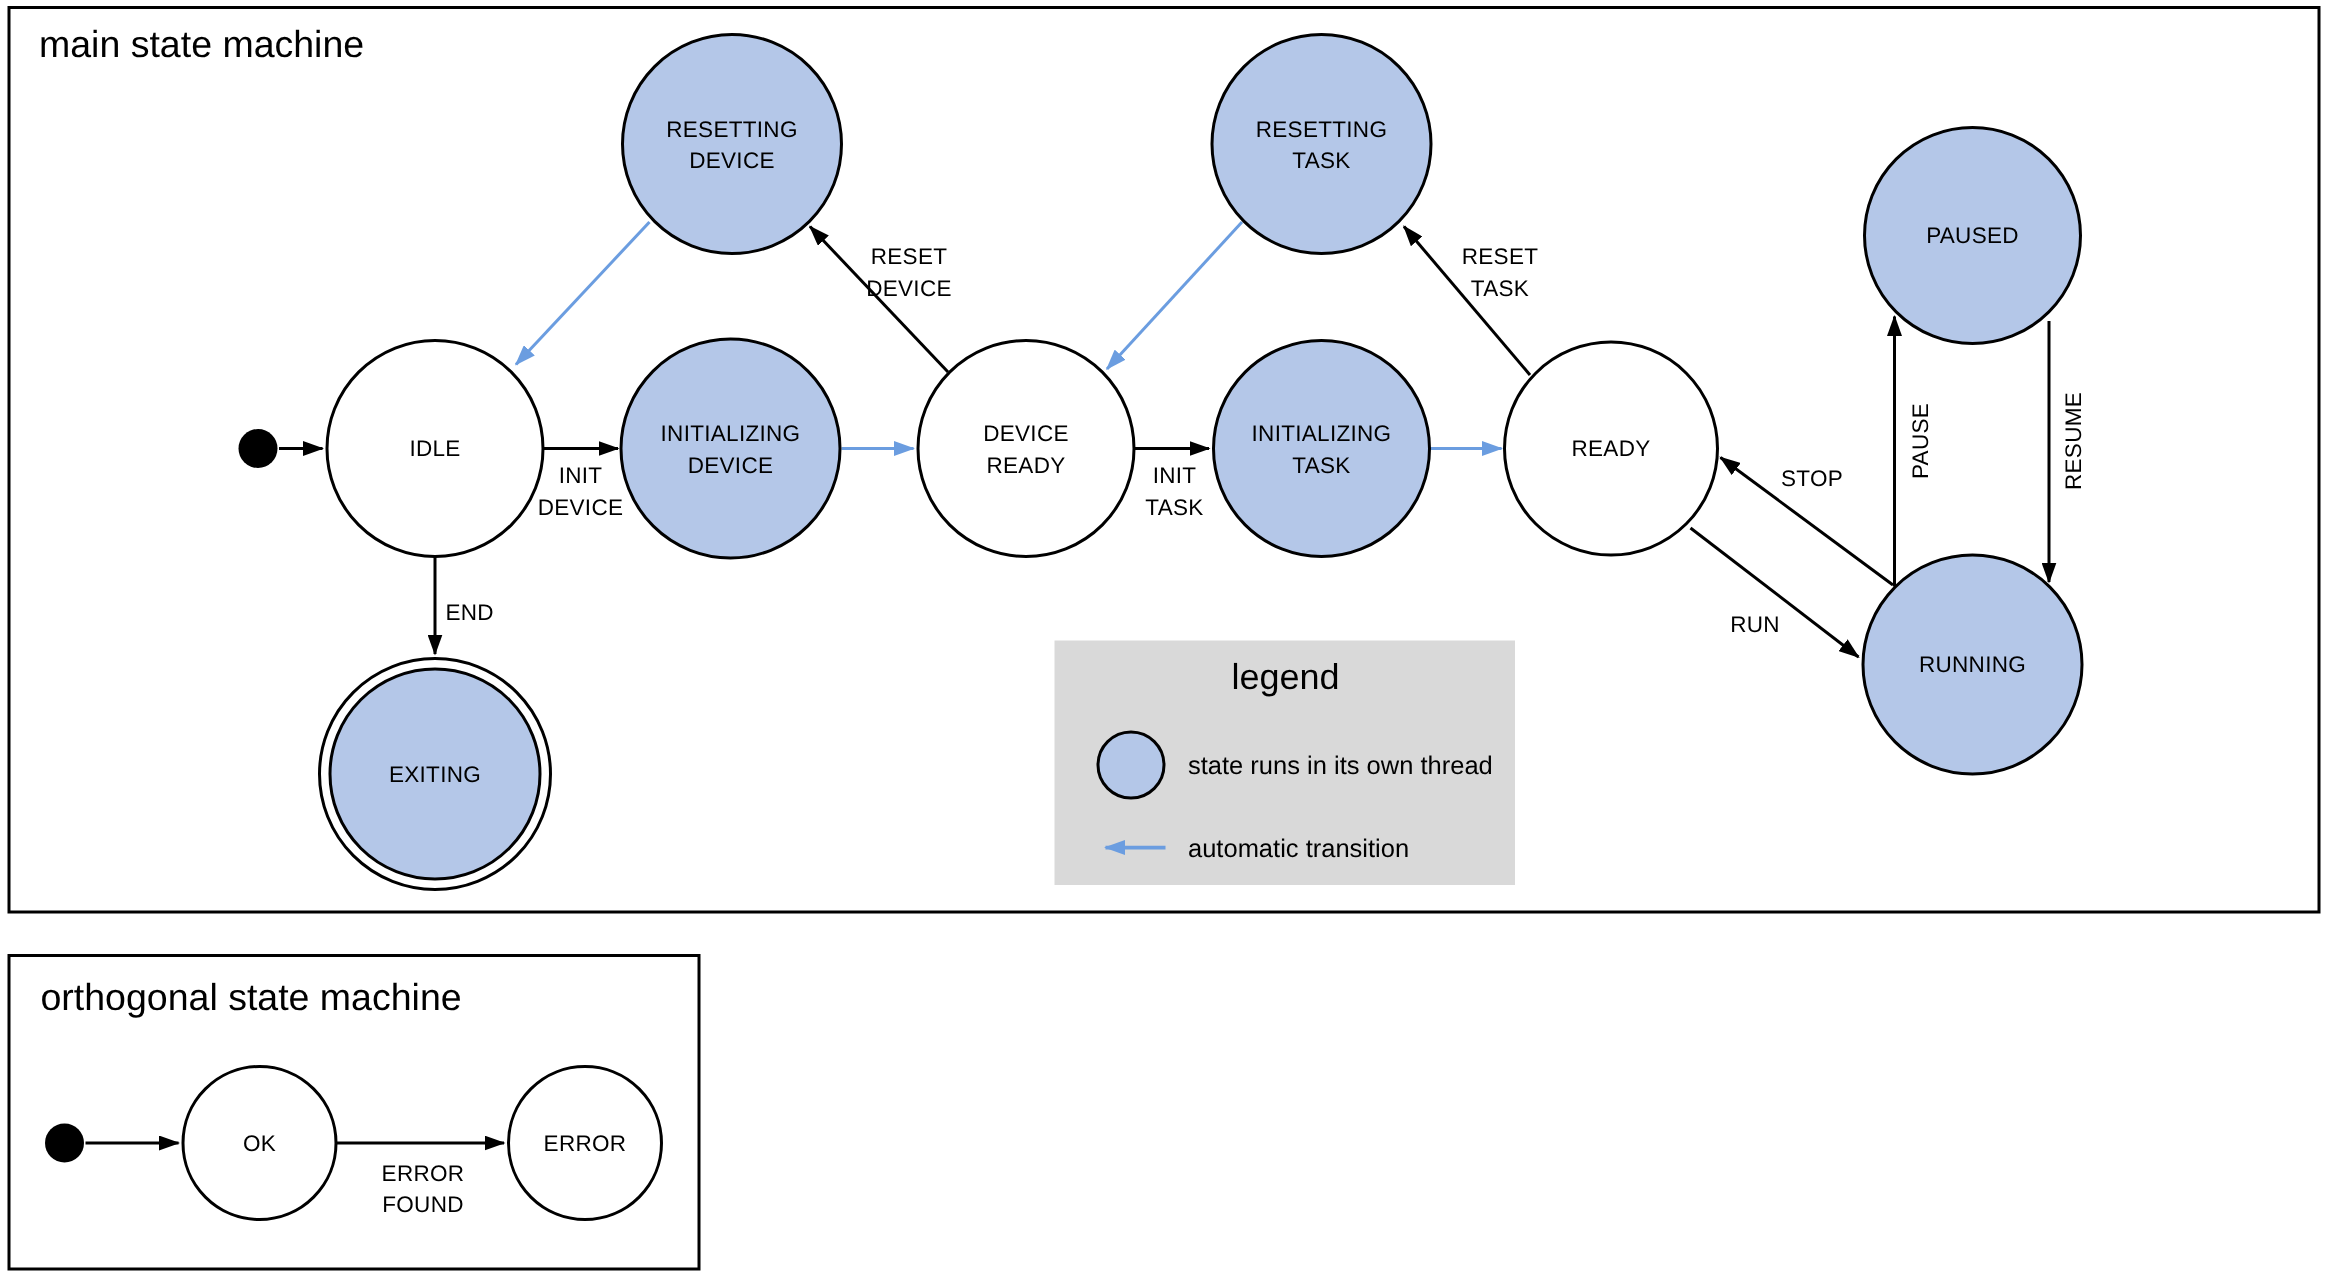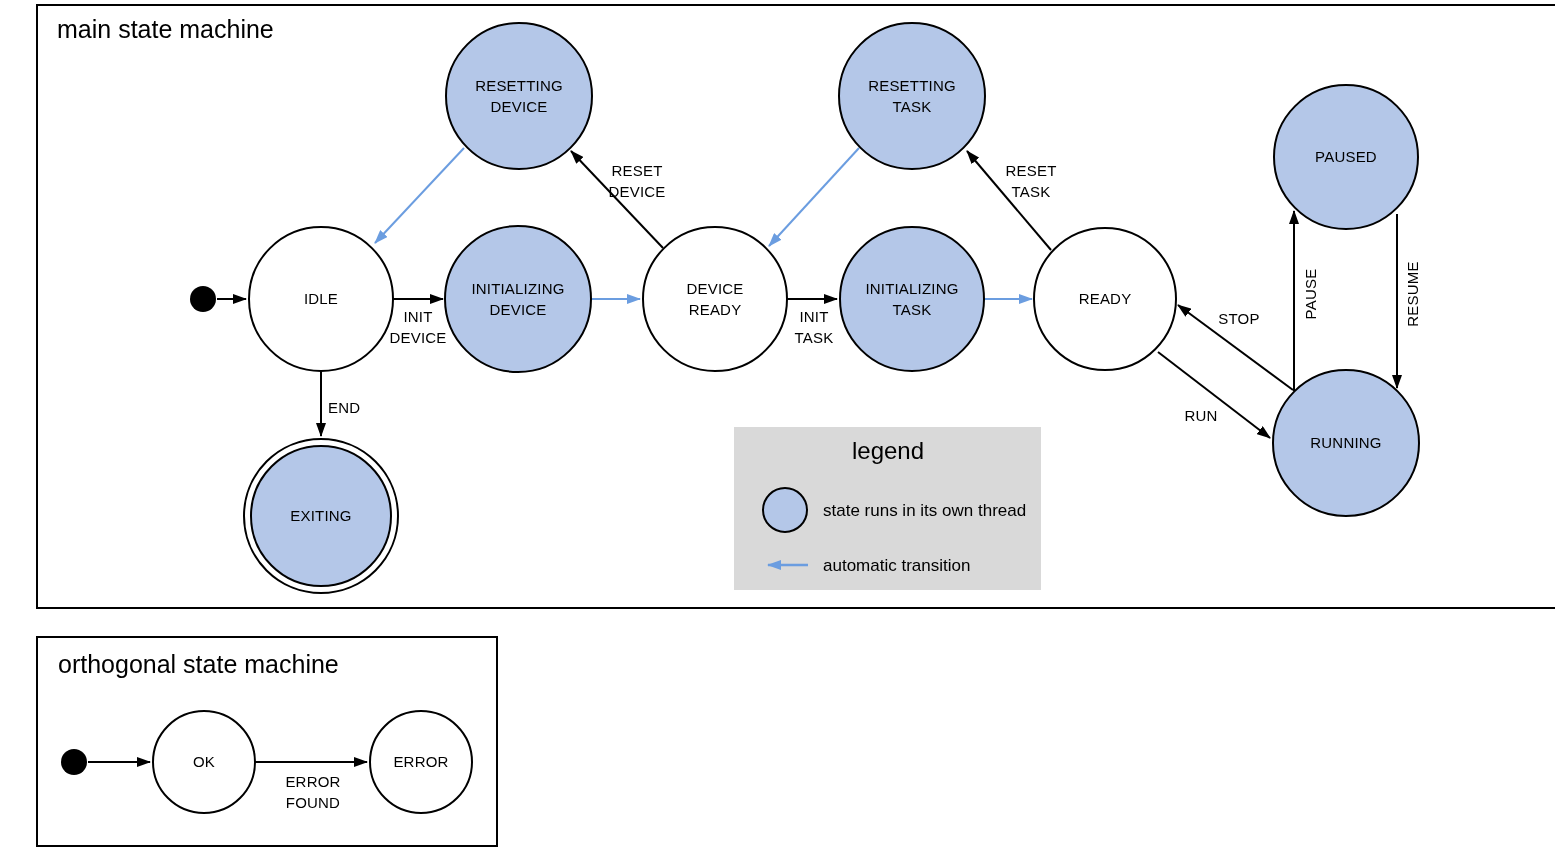--- a/index.html
+++ b/index.html
@@ -1,16 +1,16 @@
 <!DOCTYPE html>
 <html><head>
 <meta charset="utf-8">
 <style>
   html,body{margin:0;padding:0;background:#ffffff;}
-  .stage{position:relative;width:1274px;height:852px;background:#ffffff;margin-left:31px;}
+  .stage{position:relative;width:1274px;height:852px;background:#ffffff;}
   svg{display:block;}
   text{font-family:"Liberation Sans",sans-serif;fill:#000000;}
   .title{font-size:25px;}
   .label{font-size:15px;letter-spacing:0.2px;}
   .legend-title{font-size:24px;}
   .legend-label{font-size:17px;}
 </style>
 </head>
 <body>
 

